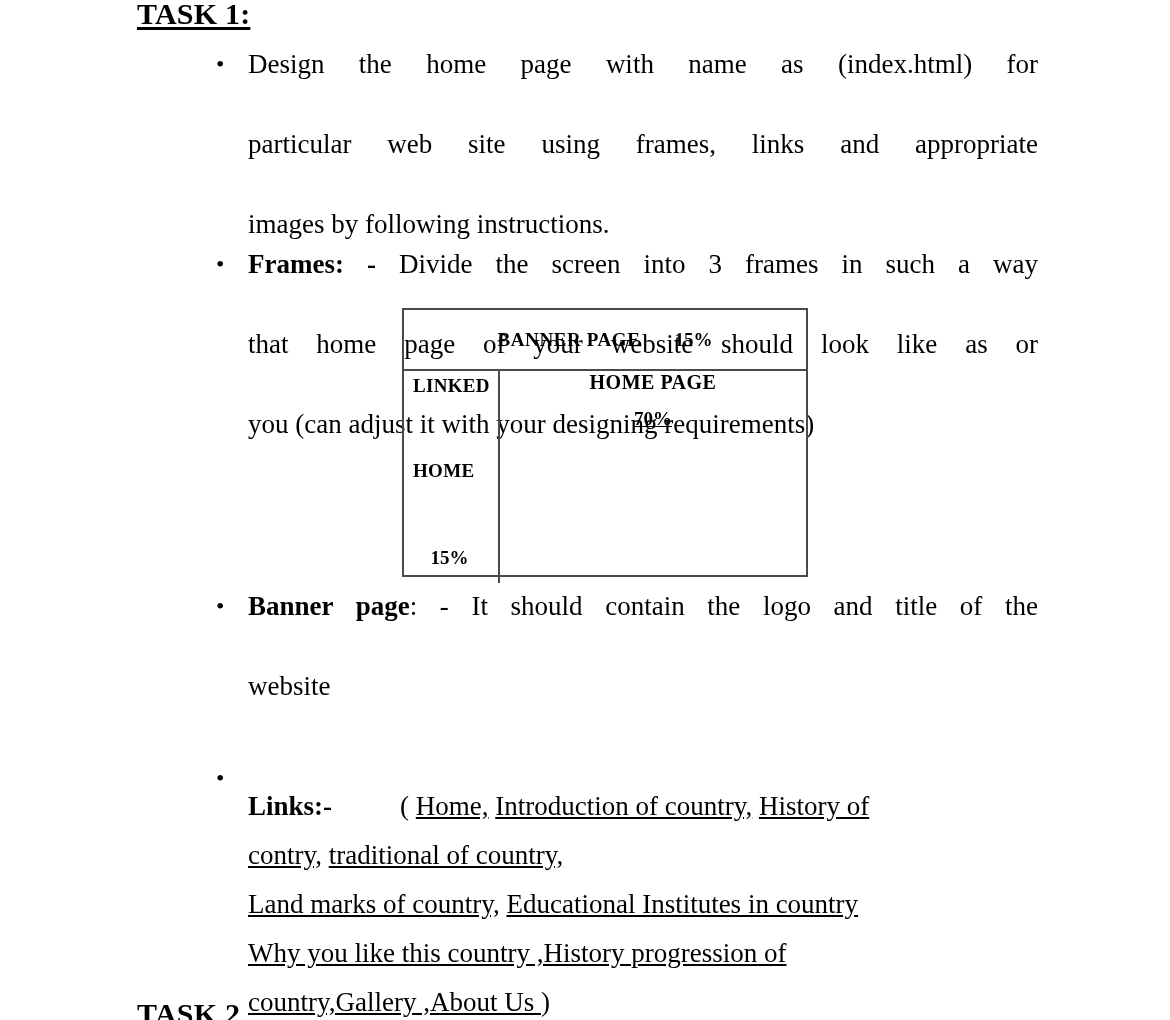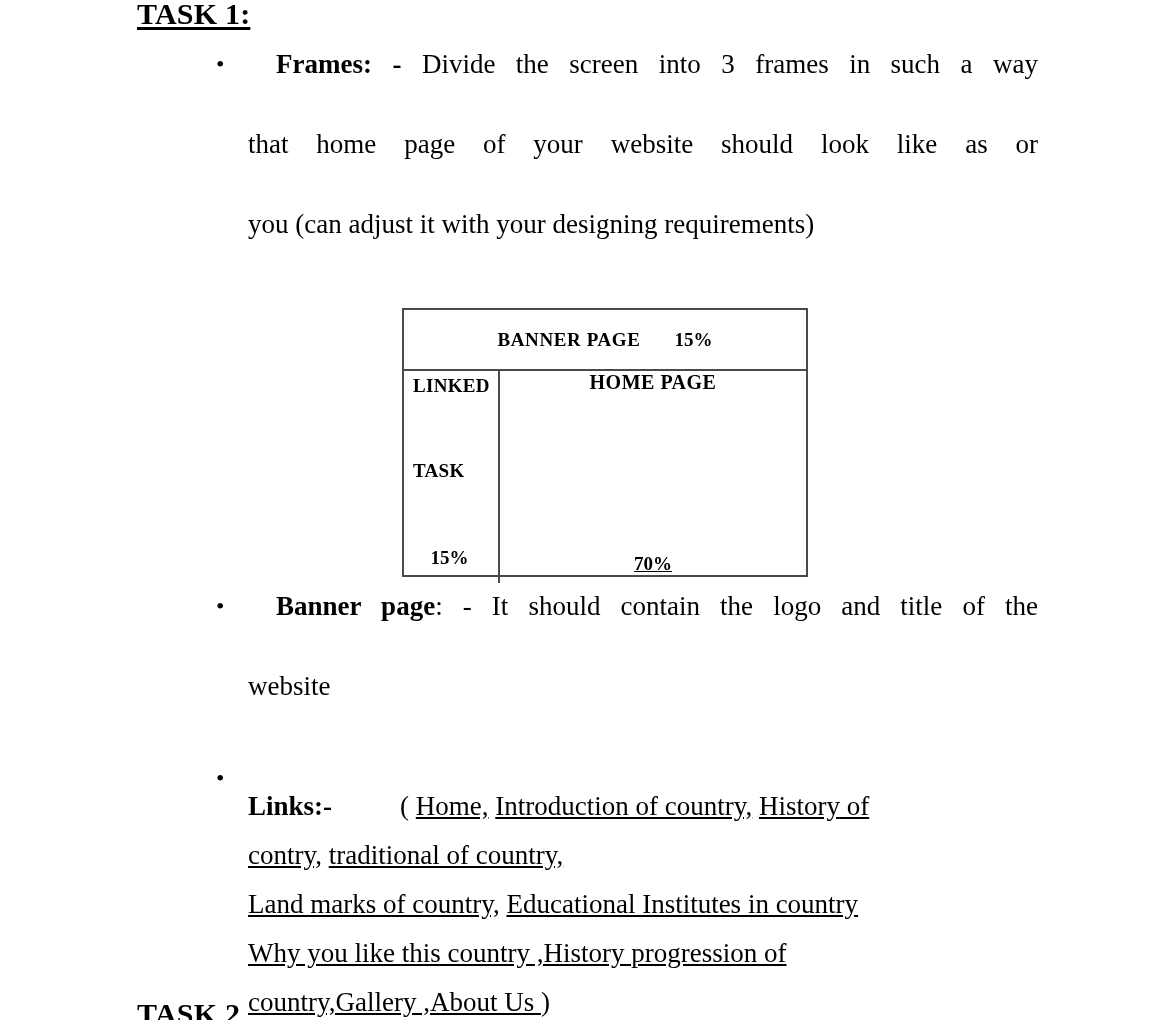--- a/index.html
+++ b/index.html
@@ -54,21 +54,21 @@
     text-justify: inter-word;
   }
   .bullet-item::before {
     content: "\2022";
     position: absolute;
     left: 6px;
     top: 0;
     font-size: 24px;
     line-height: 40px;
   }
-  .bullet-item b { font-weight: bold; margin-left: 28px; }
+  .bullet-item b { font-weight: bold; }
 
   
   .just::after {
     content: "";
     display: inline-block;
     width: 100%;
   }
 
   
   .frame-diagram {
@@ -137,21 +137,21 @@
   }
   .frame-home {
     position: absolute;
     left: 96px;
     top: 61px;
     right: 0;
     bottom: 0;
     display: flex;
     flex-direction: column;
     align-items: center;
-    justify-content: space-between;
+    justify-content: flex-start;
   }
   .frame-home-text {
     font-weight: bold;
     font-size: 20px;
     letter-spacing: 0.5px;
     margin-bottom: 2px;
   }
   .frame-home-pct {
     font-weight: bold;
     font-size: 19px;
@@ -192,39 +192,44 @@
 </style>
 </head>
 <body>
 
 <div class="page">
 
   <div class="task-heading" id="task1-heading">TASK 1:</div>
 
   <div class="bullet-list">
 
+    <div class="bullet-item">
+      <span class="just">Design the home page with name as (index.html) for</span>
+      <span class="just">particular web site using frames, links and appropriate</span>
+      <span>images by following instructions.</span>
+    </div>
 
     <div class="bullet-item">
       <b>Frames: -</b>
       <span class="just">Divide the screen into 3 frames in such a way</span>
       <span class="just">that home page of your website should look like as or</span>
       <span>you (can adjust it with your designing requirements)</span>
     </div>
 
   </div>
 
   <div class="frame-diagram">
     <div class="frame-banner">
       <span class="frame-banner-text">BANNER PAGE</span>
       <span class="frame-banner-pct">15%</span>
     </div>
     <div class="frame-divider"></div>
     <div class="frame-linked">
       <div class="frame-linked-l1">LINKED</div>
-      <div class="frame-linked-l2">TASK</div>
+      <div class="frame-linked-l2">HOME</div>
       <div class="frame-linked-pct">15%</div>
     </div>
     <div class="frame-home">
       <div class="frame-home-text">HOME PAGE</div>
       <div class="frame-home-pct">70%</div>
     </div>
   </div>
 
   <div class="bullet-list" style="top: 586px;">
 

